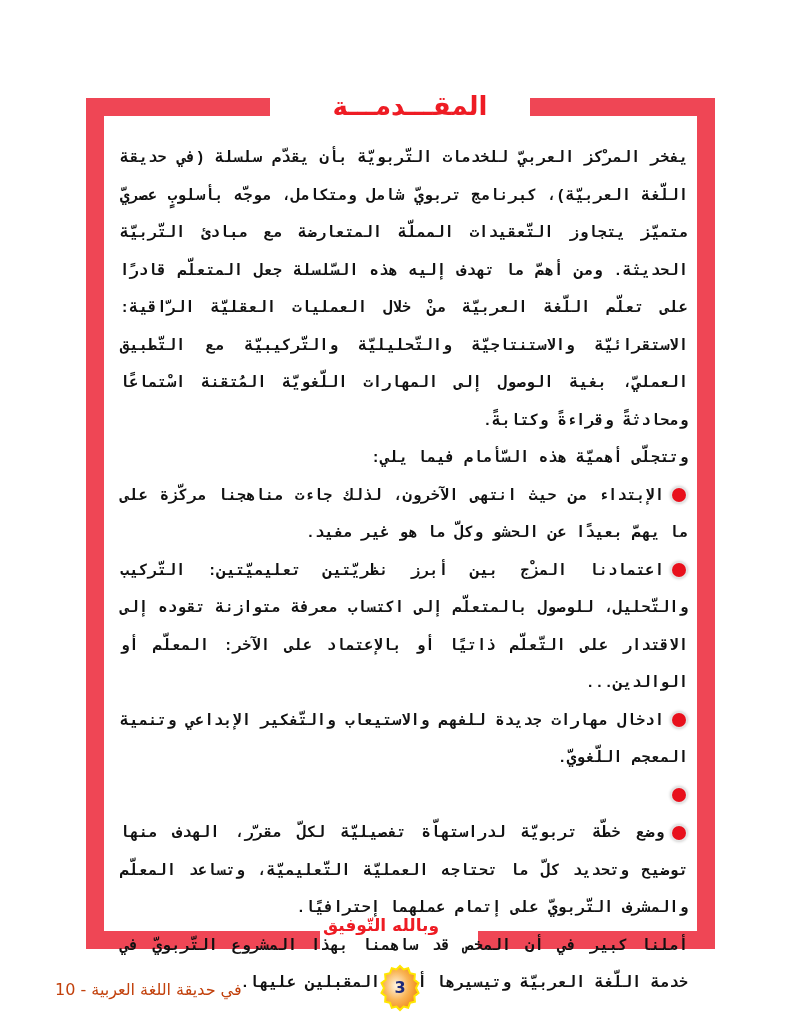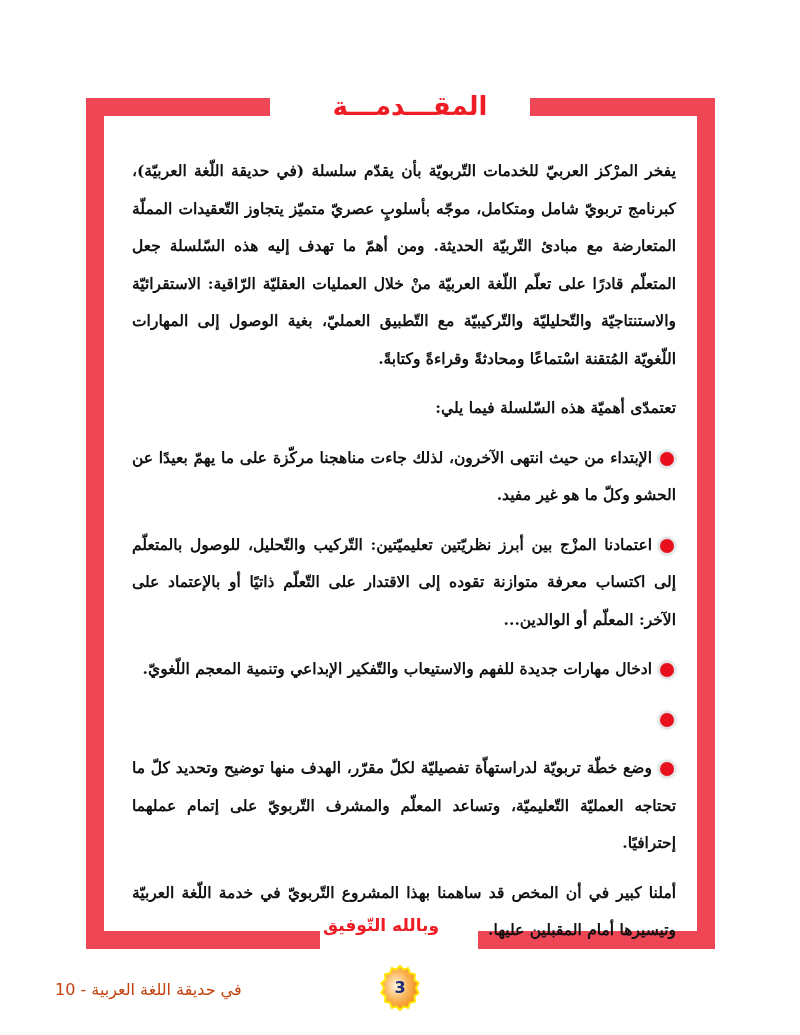--- a/index.html
+++ b/index.html
@@ -30,21 +30,21 @@
     text-align: center; color: #ee1c24; font-weight: bold;
     font-family: "DejaVu Sans", "Liberation Sans", sans-serif;
     font-size: 17px; line-height: 26px; direction: rtl;
   }
 
   .content {
     position: absolute; left: 120px; width: 568px; top: 140px;
     direction: rtl; text-align: justify; color: #111;
     font-size: 15.5px; line-height: 37.5px; font-weight: bold;
   }
-  .content p { margin: 12px; }
+  .content p { margin: 0; font-family: Liberation Mono, monospace; }
   .content p.para { text-align-last: right; }
   .bullet {
     position: relative; padding-right: 0; margin: 0;
   }
   .bullet-dot {
     display: inline-block; width: 14px; height: 14px; border-radius: 50%;
     background: #e8101c; box-shadow: 0 0 0 2px #e4e4e4, 0 0 3px 2px #cfcfcf;
     vertical-align: middle; margin-left: 8px; margin-right: 2px;
   }
 
@@ -71,21 +71,21 @@
 <div class="frame-bar" id="bar-top-right"></div>
 <div class="frame-bar" id="bar-left"></div>
 <div class="frame-bar" id="bar-right"></div>
 <div class="frame-bar" id="bar-bottom-left"></div>
 <div class="frame-bar" id="bar-bottom-right"></div>
 
 <div class="title">المقـــدمـــة</div>
 
 <div class="content">
   <p class="para">يفخر المرْكز العربيّ للخدمات التّربويّة بأن يقدّم سلسلة (في حديقة اللّغة العربيّة)، كبرنامج تربويّ شامل ومتكامل، موجّه بأسلوبٍ عصريّ متميّز يتجاوز التّعقيدات المملّة المتعارضة مع مبادئ التّربيّة الحديثة. ومن أهمّ ما تهدف إليه هذه السّلسلة جعل المتعلّم قادرًا على تعلّم اللّغة العربيّة منْ خلال العمليات العقليّة الرّاقية: الاستقرائيّة والاستنتاجيّة والتّحليليّة والتّركيبيّة مع التّطبيق العمليّ، بغية الوصول إلى المهارات اللّغويّة المُتقنة اسْتماعًا ومحادثةً وقراءةً وكتابةً.</p>
-  <p class="para">تعتمدّى أهميّة هذه السّلسلة فيما يلي:</p>
+  <p class="para">وتتجلّى أهميّة هذه السّأمام فيما يلي:</p>
 
   <p class="para bullet"><span class="bullet-dot"></span><span>الإبتداء من حيث انتهى الآخرون، لذلك جاءت مناهجنا مركّزة على ما يهمّ بعيدًا عن الحشو وكلّ ما هو غير مفيد.</span></p>
   <p class="para bullet"><span class="bullet-dot"></span><span>اعتمادنا المزْج بين أبرز نظريّتين تعليميّتين: التّركيب والتّحليل، للوصول بالمتعلّم إلى اكتساب معرفة متوازنة تقوده إلى الاقتدار على التّعلّم ذاتيًا أو بالإعتماد على الآخر: المعلّم أو الوالدين...</span></p>
   <p class="para bullet"><span class="bullet-dot"></span><span>ادخال مهارات جديدة للفهم والاستيعاب والتّفكير الإبداعي وتنمية المعجم اللّغويّ.</span></p>
   <p class="para bullet"><span class="bullet-dot"></span></p>
   <p class="para bullet"><span class="bullet-dot"></span><span>وضع خطّة تربويّة لدراستهاّة تفصيليّة لكلّ مقرّر، الهدف منها توضيح وتحديد كلّ ما تحتاجه العمليّة التّعليميّة، وتساعد المعلّم والمشرف التّربويّ على إتمام عملهما إحترافيًا.</span></p>
 
   <p class="para">أملنا كبير في أن المخص قد ساهمنا بهذا المشروع التّربويّ في خدمة اللّغة العربيّة وتيسيرها أمام المقبلين عليها.</p>
 </div>
 

